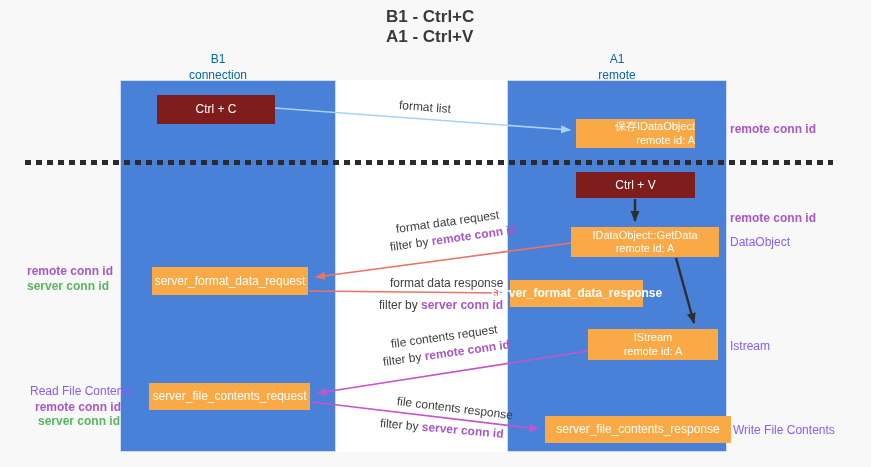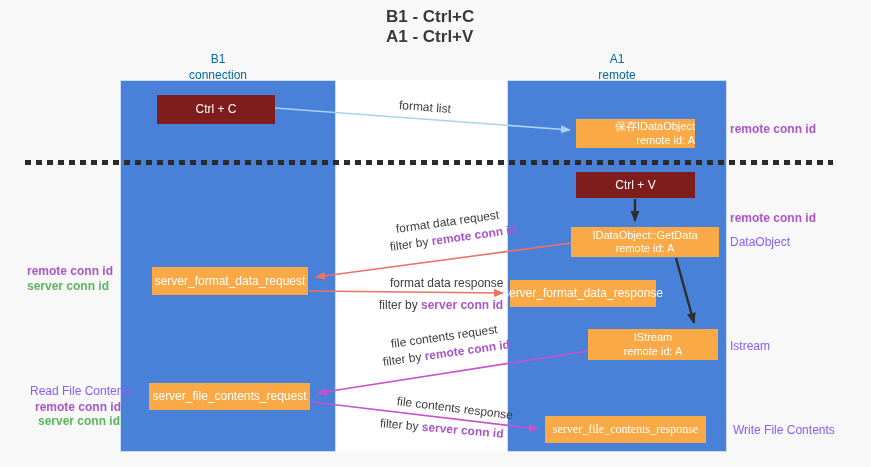--- a/index.html
+++ b/index.html
@@ -107,34 +107,34 @@
 
   <div class="node orange small" style="left:571px; top:227px; width:148px; height:30px;">
     <div>IDataObject::GetData</div>
     <div>remote id: A</div>
   </div>
 
   <div class="node orange" style="left:152px; top:267px; width:156px; height:28px;">
     <div>server_format_data_request</div>
   </div>
 
-  <div class="node orange" style="left:510px; top:280px; width:146px; height:27px;">
+  <div class="node orange" style="left:510px; top:280px; width:133px; height:27px;font-weight:bold;">
     <div>server_format_data_response</div>
   </div>
 
   <div class="node orange small" style="left:588px; top:329px; width:130px; height:31px;">
     <div>IStream</div>
     <div>remote id: A</div>
   </div>
 
   <div class="node orange" style="left:149px; top:383px; width:161px; height:27px;">
     <div>server_file_contents_request</div>
   </div>
 
-  <div class="node orange" style="left:545px; top:416px; width:161px; height:27px;font-family:Liberation Serif, serif;">
+  <div class="node orange" style="left:545px; top:416px; width:186px; height:27px;">
     <div>server_file_contents_response</div>
   </div>
 
   <div class="elabel r-pos4" style="left:399px; top:98px;">format list</div>
 
   <div class="elabel r-neg8" style="left:396px; top:222px;">format data request</div>
   <div class="elabel r-neg8" style="left:390px; top:240px;"><span>filter by </span><span class="purple">remote conn id</span></div>
 
   <div class="elabel" style="left:390px; top:276px;">format data response</div>
   <div class="elabel" style="left:379px; top:298px;"><span>filter by </span><span class="purple">server conn id</span></div>

